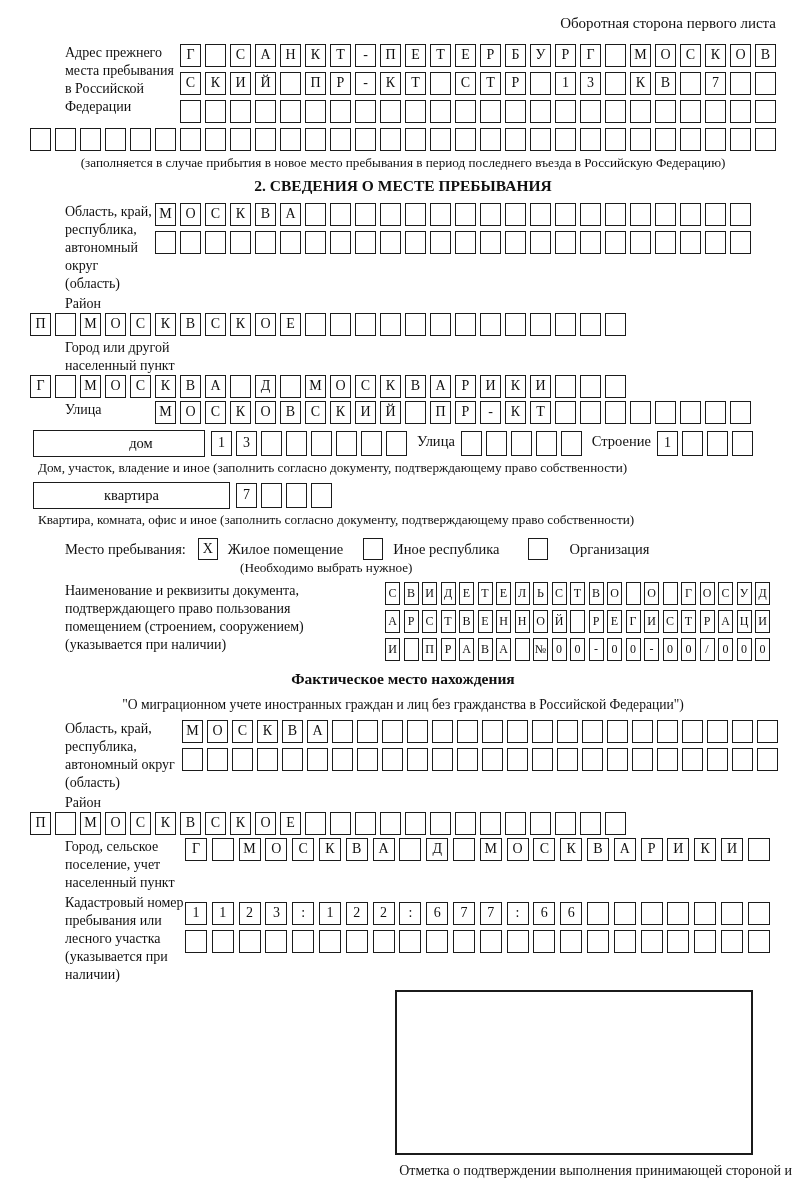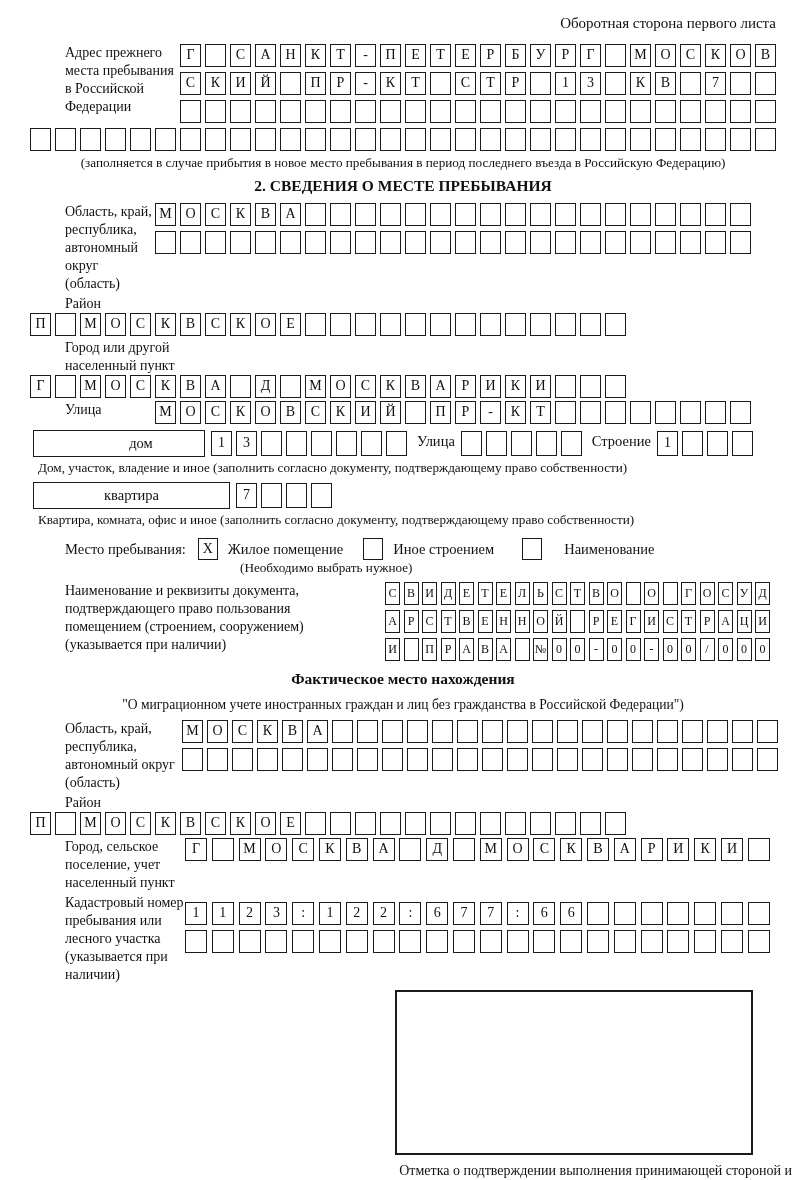--- a/index.html
+++ b/index.html
@@ -364,23 +364,23 @@
         <div class="cell"></div>
       </div>
   </div>
   <div class="caption left">Квартира, комната, офис и иное (заполнить согласно документу, подтверждающему право собственности)</div>
 
   <div class="stay-row">
     <span>Место пребывания:</span>
     <span class="chk">X</span>
     <span class="opt">Жилое помещение</span>
     <span class="chk" style="margin-left:20px;"></span>
-    <span class="opt">Иное строением</span>
+    <span class="opt">Иное республика</span>
     <span class="chk" style="margin-left:28px;"></span>
-    <span class="opt" style="margin-left:22px;">Наименование</span>
+    <span class="opt" style="margin-left:22px;">Организация</span>
   </div>
   <div class="hint">(Необходимо выбрать нужное)</div>
 
   <div class="frow mt6">
     <div class="flabel w265">Наименование и реквизиты документа, подтверждающего право пользования помещением (строением, сооружением) (указывается при наличии)</div>
     <div class="gstack doc-grid-stack">
       <div class="grid-row grid-sm">
           <div class="cell">С</div>
           <div class="cell">В</div>
           <div class="cell">И</div>

